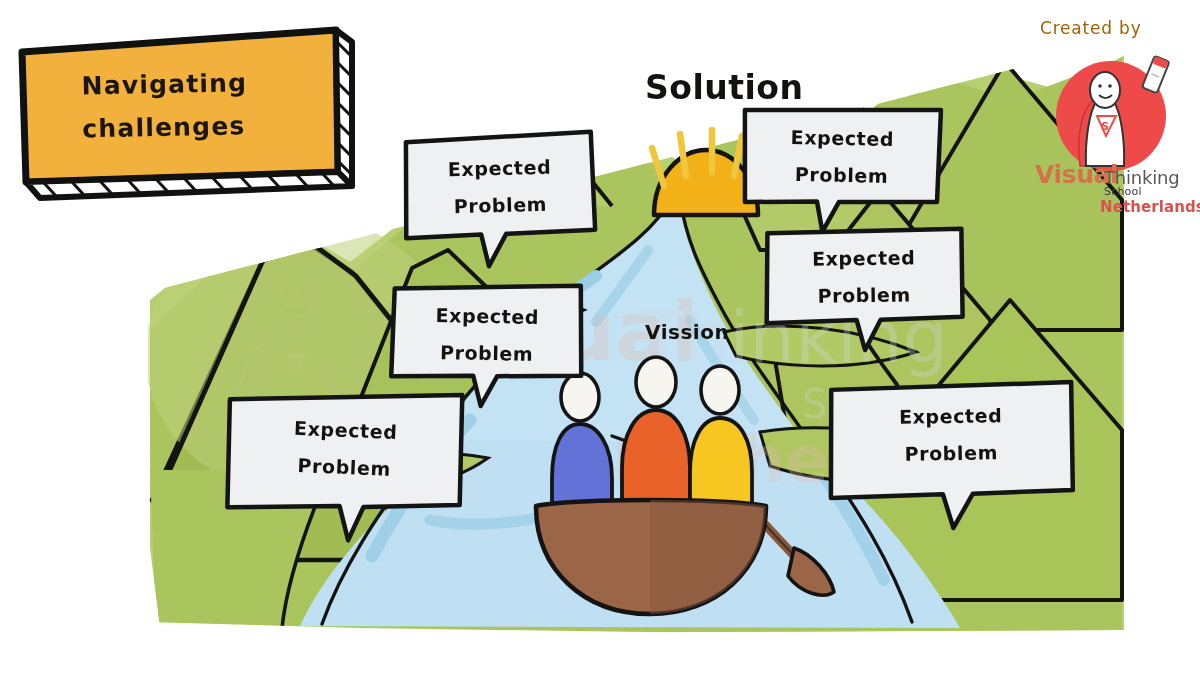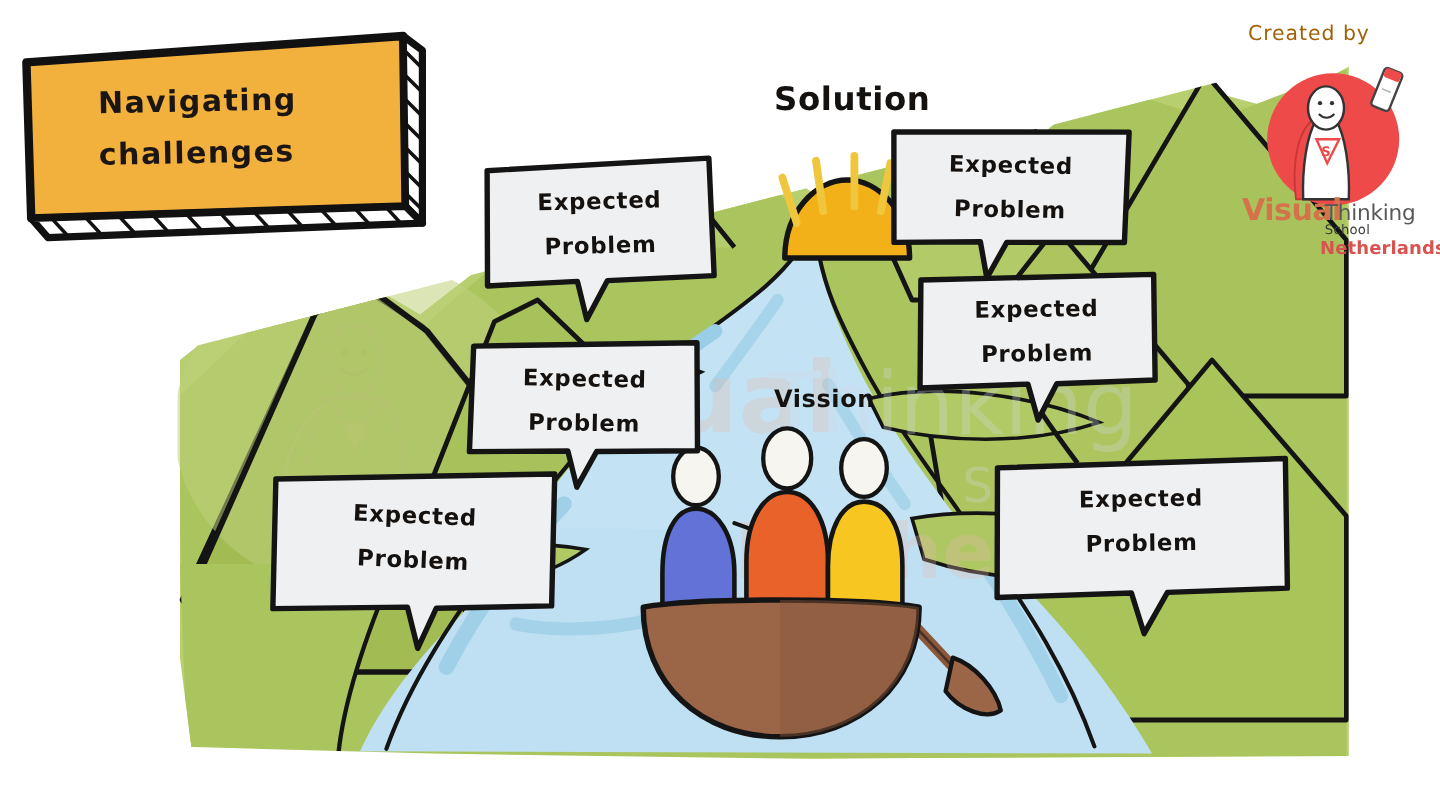--- a/index.html
+++ b/index.html
@@ -233,21 +233,21 @@
 Problem</div>
   <div class="bubble-text" style="left:766px;top:240px;width:196px;font-size:19px;transform:rotate(-0.8deg);">Expected
 Problem</div>
   <div class="bubble-text" style="left:392px;top:298px;width:190px;font-size:19px;transform:rotate(1.0deg);">Expected
 Problem</div>
   <div class="bubble-text" style="left:230px;top:412px;width:230px;font-size:19px;transform:rotate(2.4deg);">Expected
 Problem</div>
   <div class="bubble-text" style="left:830px;top:398px;width:242px;font-size:19px;transform:rotate(-0.9deg);">Expected
 Problem</div>
 
-  <div class="scene-label" style="left:645px;top:68px;font-size:27px;">Solution</div>
+  <div class="scene-label" style="left:645px;top:68px;font-size:33px;">Solution</div>
   <div class="scene-label" style="left:645px;top:320px;font-size:20px;">Vission</div>
 
   <div class="created-by" style="left:1040px;top:18px;">Created by</div>
 
   <svg class="layer" viewBox="0 0 1200 675">
     <circle cx="1111" cy="116" r="55" fill="#ef4a4a"></circle>
 
     <path d="M1097,98 C1082,106 1076,134 1080,166 L1100,166 C1094,136 1096,112 1104,102 Z" fill="#ef4a4a" stroke="#c93636" stroke-width="1.6"></path>
     <path d="M1120,96 C1136,92 1150,84 1158,76 L1152,70 C1142,80 1130,86 1118,90 Z" fill="#ef4a4a"></path>
 

